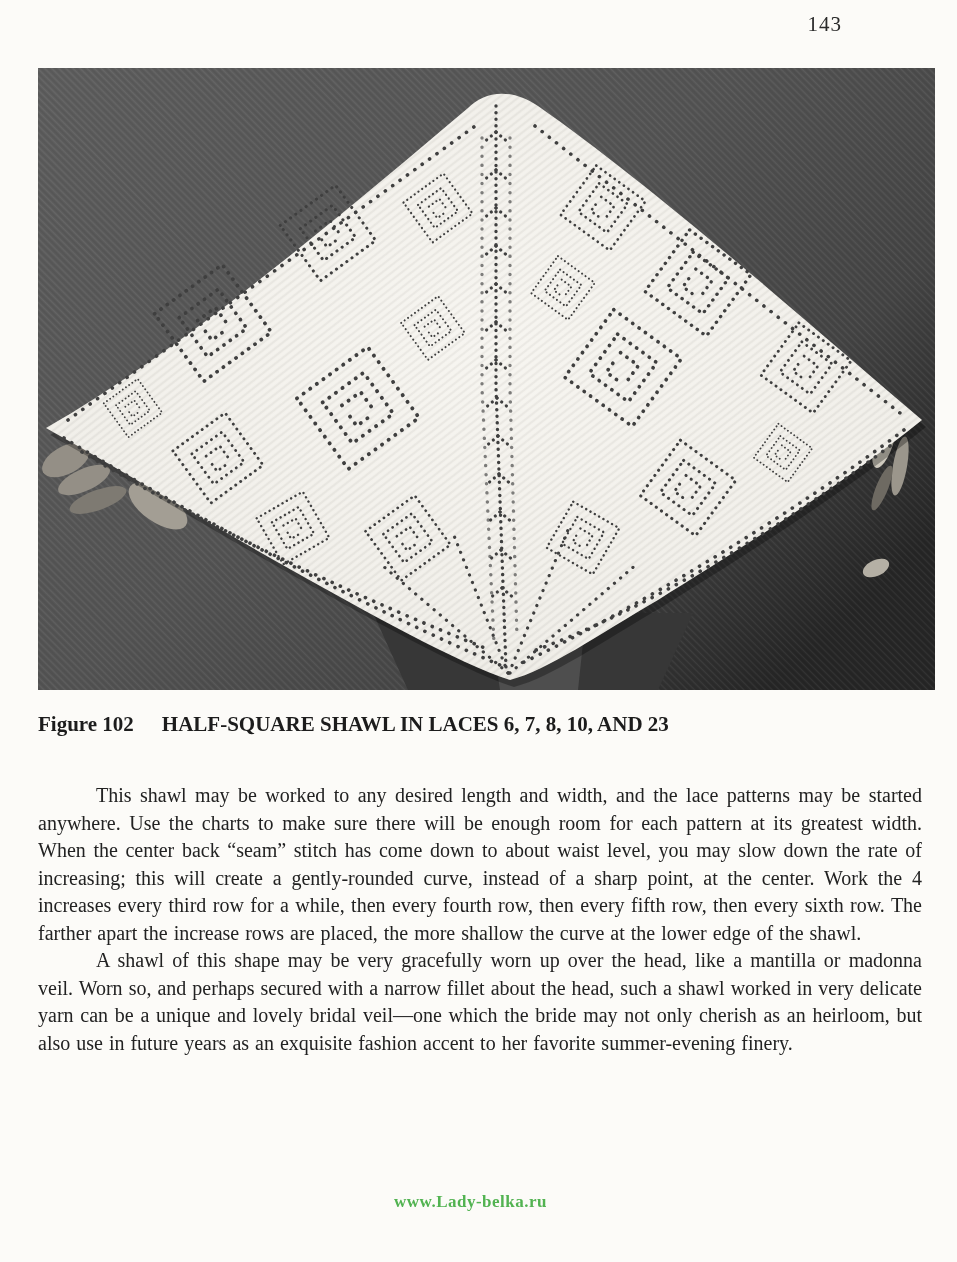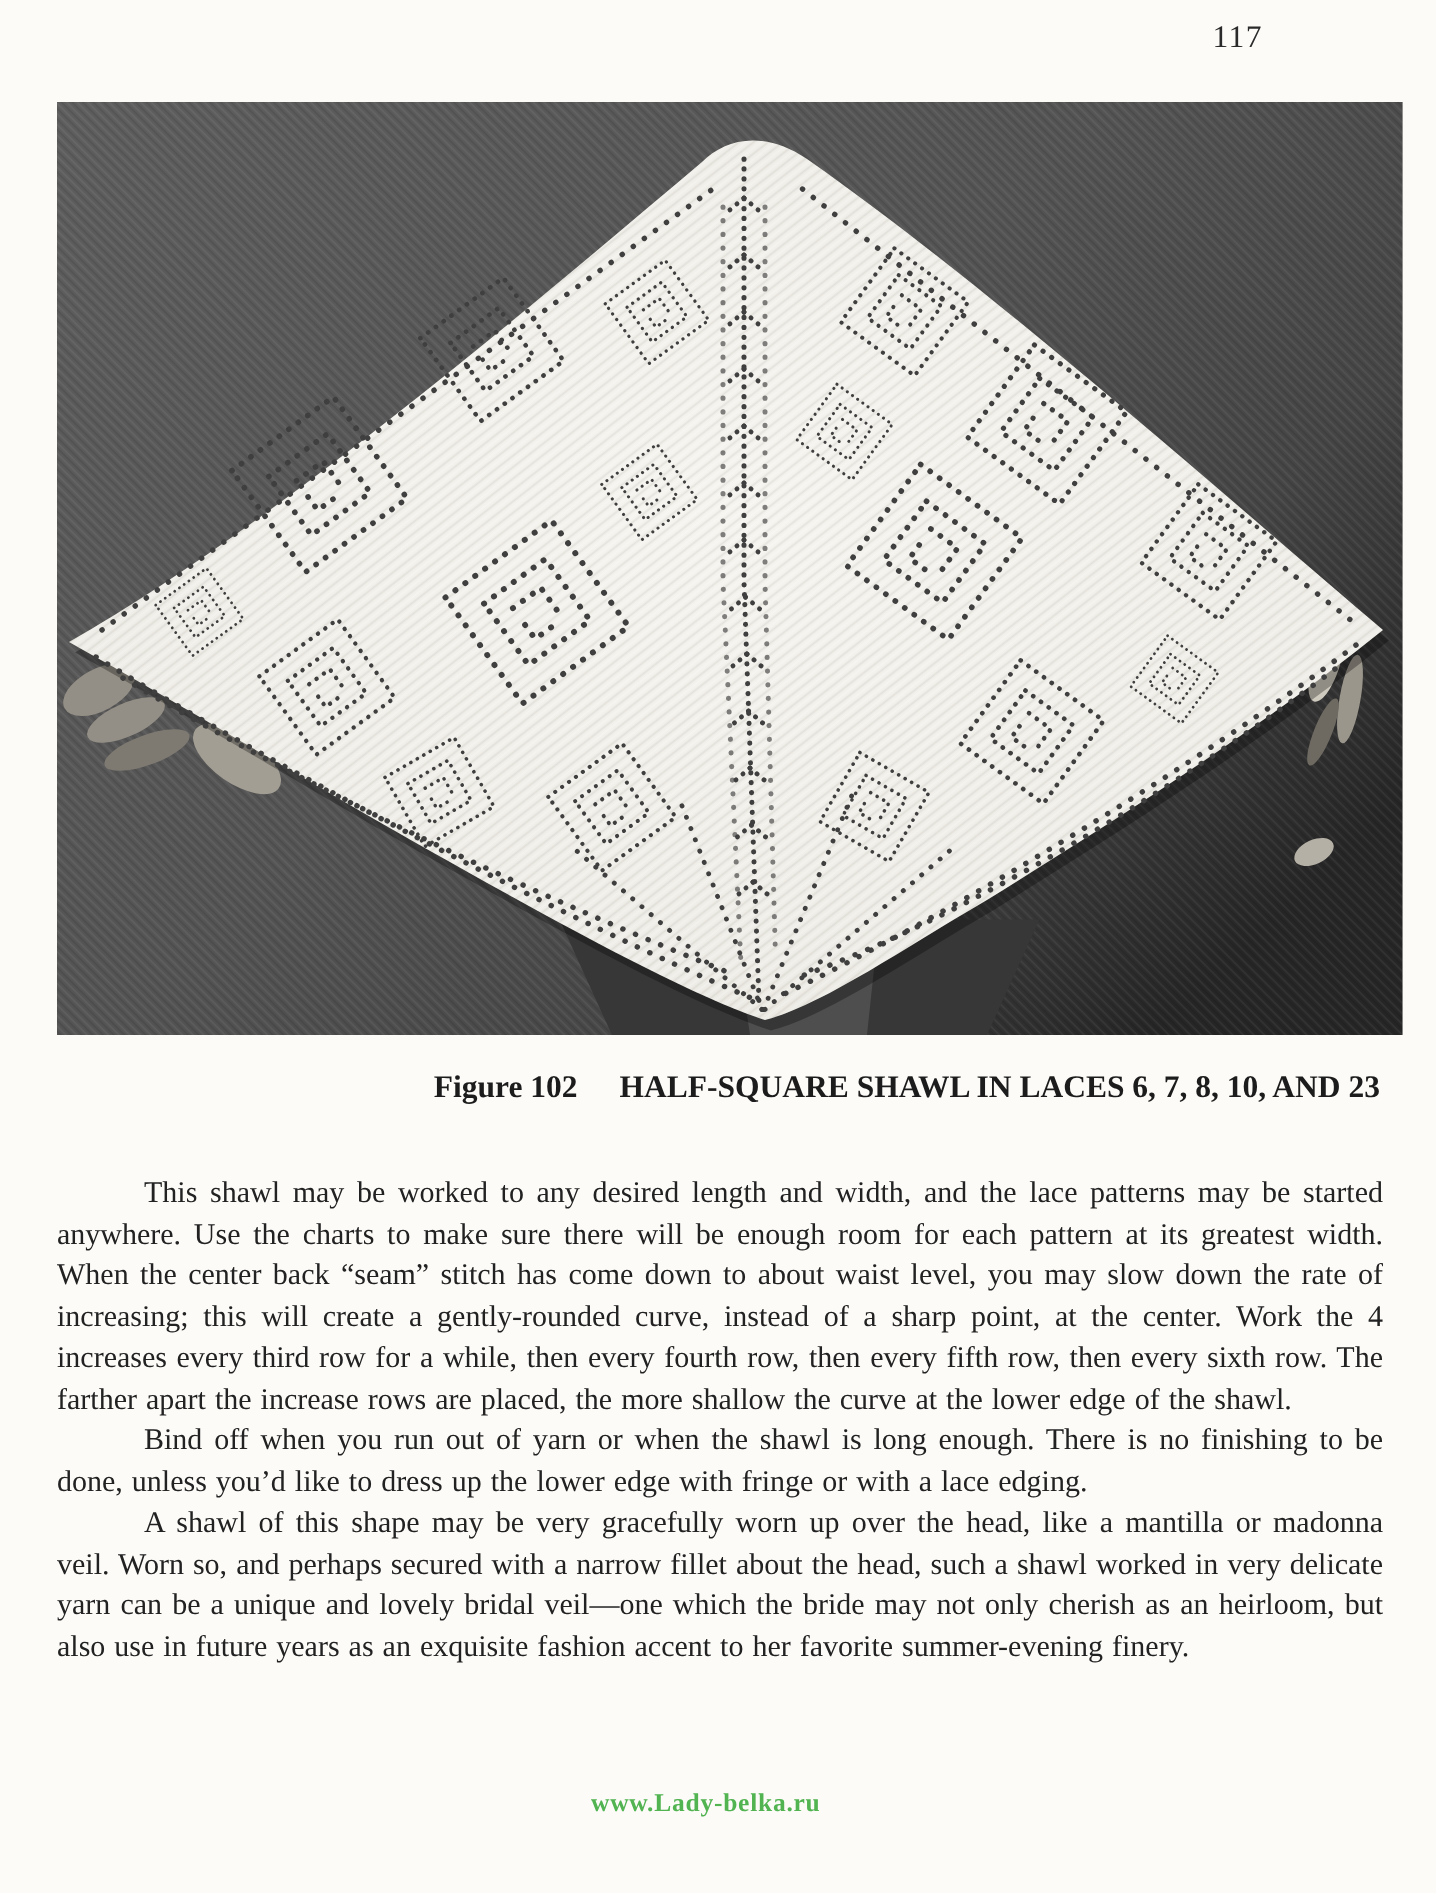--- a/index.html
+++ b/index.html
@@ -12,41 +12,41 @@
     position:absolute;top:12px;right:115px;
     font-size:21px;color:#2a2a2a;letter-spacing:1px;
   }
   .photo-frame{
     position:absolute;left:38px;top:68px;width:897px;height:622px;
     background:#555;
   }
   .photo-frame svg{display:block;width:100%;height:100%;}
   .caption{
     position:absolute;left:38px;top:712px;width:882px;
-    text-align:right;font-weight:bold;font-size:21px;color:#1c1c1c;
+    text-align:left;font-weight:bold;font-size:21px;color:#1c1c1c;
     white-space:nowrap;
   }
   .caption .cap-label{margin-right:28px;}
   .body-text{
     position:absolute;left:38px;top:782px;width:884px;
     font-size:20px;line-height:27.5px;color:#222;
     text-align:justify;word-spacing:1px;
   }
   .body-text p{margin:0;text-indent:58px;}
   .watermark{
     position:absolute;left:394px;top:1192px;
     font-family:Liberation Serif, serif;
     font-size:17px;font-weight:bold;letter-spacing:0.5px;
     opacity:0.85;
   }
 </style>
 </head>
 <body>
 
-<div class="page-number">117</div>
+<div class="page-number">143</div>
 
 <div class="photo-frame">
   <svg viewBox="0 0 897 622" xmlns="http://www.w3.org/2000/svg">
     <defs>
       <linearGradient id="bgGrad" x1="0" y1="0" x2="1" y2="0.75">
         <stop offset="0" stop-color="#5e5e5e"></stop>
         <stop offset="0.5" stop-color="#545454"></stop>
         <stop offset="0.78" stop-color="#454545"></stop>
         <stop offset="1" stop-color="#262626"></stop>
       </linearGradient>
@@ -174,17 +174,16 @@
     </g>
   </svg>
 </div>
 
 <div class="caption">
   <span class="cap-label">Figure 102</span><span>HALF-SQUARE SHAWL IN LACES 6, 7, 8, 10, AND 23</span>
 </div>
 
 <div class="body-text">
   <p>This shawl may be worked to any desired length and width, and the lace patterns may be started anywhere. Use the charts to make sure there will be enough room for each pattern at its greatest width. When the center back “seam” stitch has come down to about waist level, you may slow down the rate of increasing; this will create a gently-rounded curve, instead of a sharp point, at the center. Work the 4 increases every third row for a while, then every fourth row, then every fifth row, then every sixth row. The farther apart the increase rows are placed, the more shallow the curve at the lower edge of the shawl.</p>
-  <p>Bind off when you run out of yarn or when the shawl is long enough. There is no finishing to be done, unless you’d like to dress up the lower edge with fringe or with a lace edging.</p>
   <p>A shawl of this shape may be very gracefully worn up over the head, like a mantilla or madonna veil. Worn so, and perhaps secured with a narrow fillet about the head, such a shawl worked in very delicate yarn can be a unique and lovely bridal veil—one which the bride may not only cherish as an heirloom, but also use in future years as an exquisite fashion accent to her favorite summer-evening finery.</p>
 </div>
 
 <div class="watermark" style="color: rgb(53, 167, 53);">www.Lady-belka.ru</div>
 
 </body></html>

